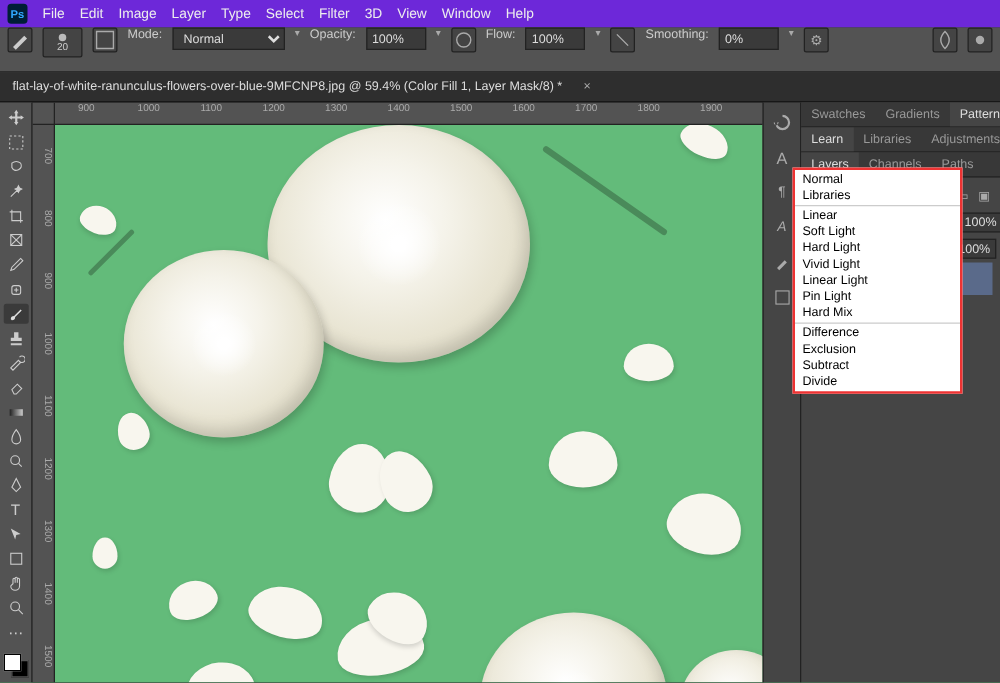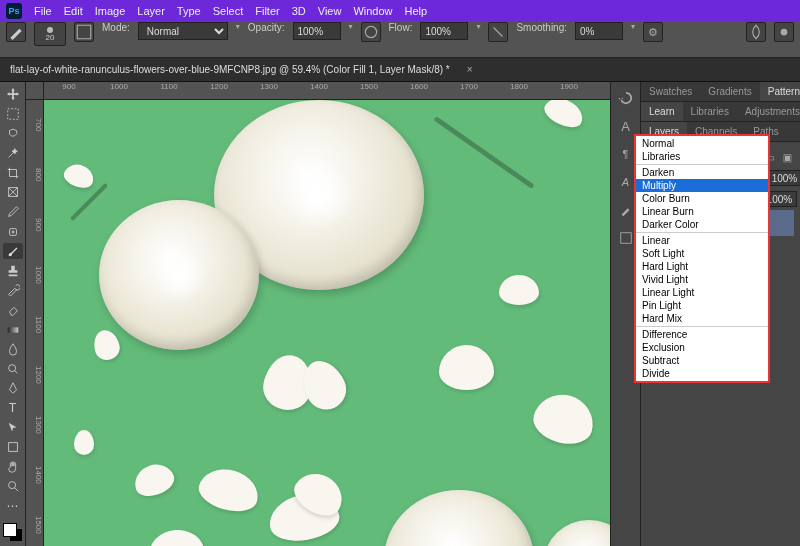--- a/index.html
+++ b/index.html
@@ -403,27 +403,20 @@
     </div>
   </div>
 </div>
 
 <div class="blend-menu" id="blend-menu">
     <div class="grp">
       <div class="itm">Normal</div>
       <div class="itm">Libraries</div>
     </div>
     <div class="grp">
-      <div class="itm">Darken</div>
-      <div class="itm sel">Multiply</div>
-      <div class="itm">Color Burn</div>
-      <div class="itm">Linear Burn</div>
-      <div class="itm">Darker Color</div>
-    </div>
-    <div class="grp">
       <div class="itm">Linear</div>
       <div class="itm">Soft Light</div>
       <div class="itm">Hard Light</div>
       <div class="itm">Vivid Light</div>
       <div class="itm">Linear Light</div>
       <div class="itm">Pin Light</div>
       <div class="itm">Hard Mix</div>
     </div>
     <div class="grp">
       <div class="itm">Difference</div>

